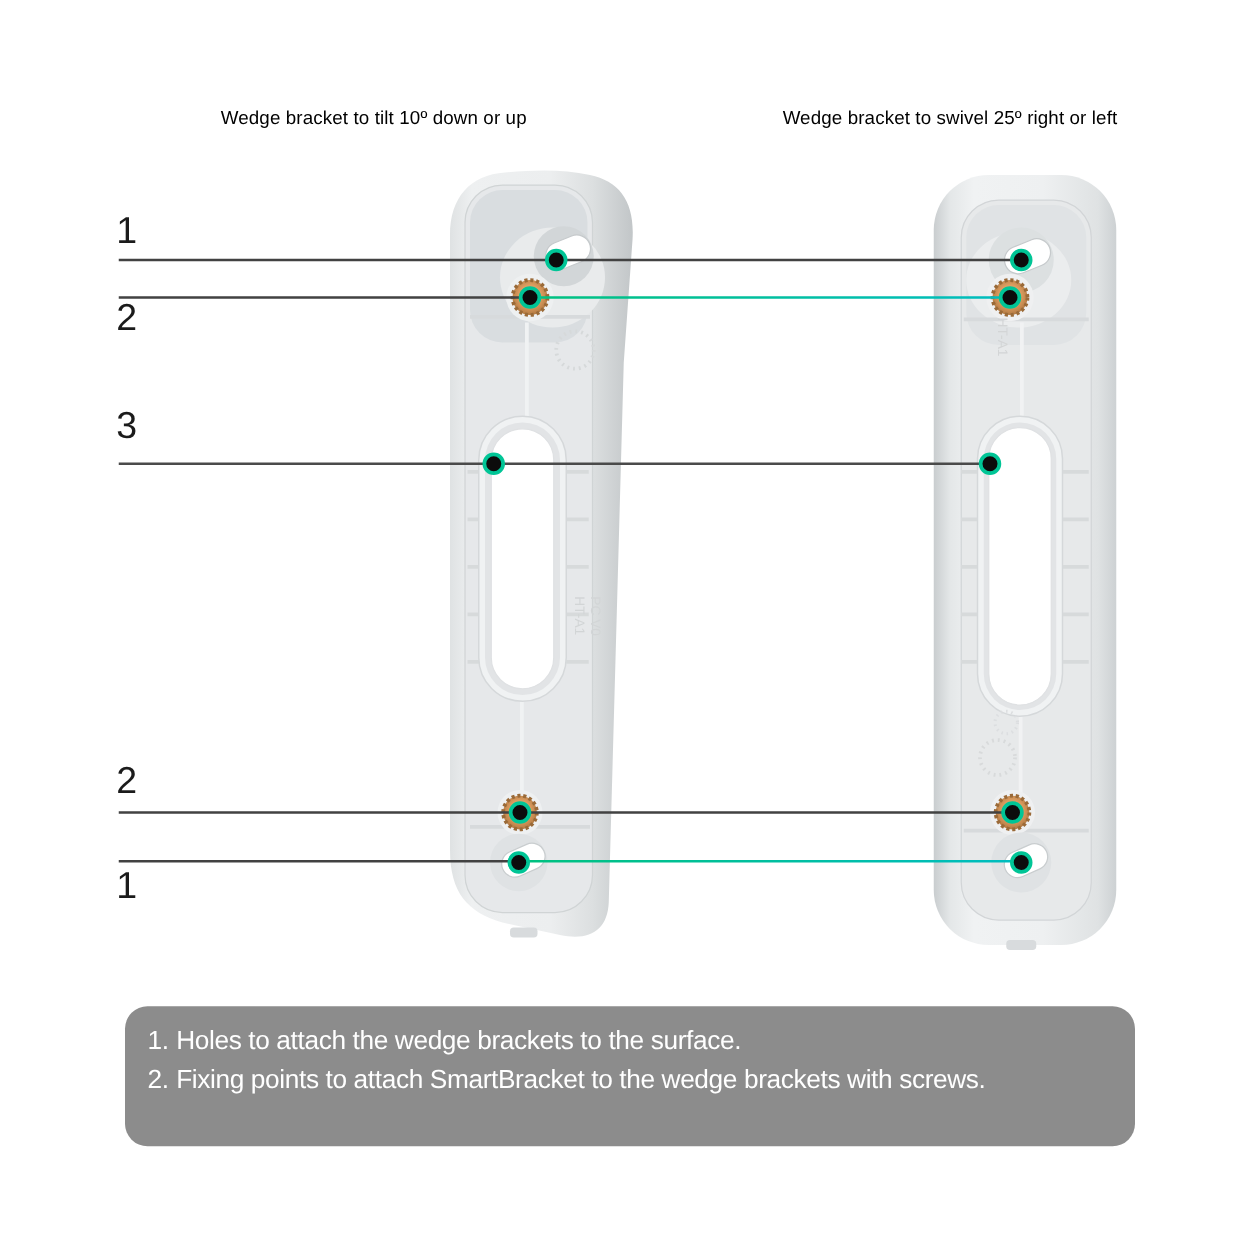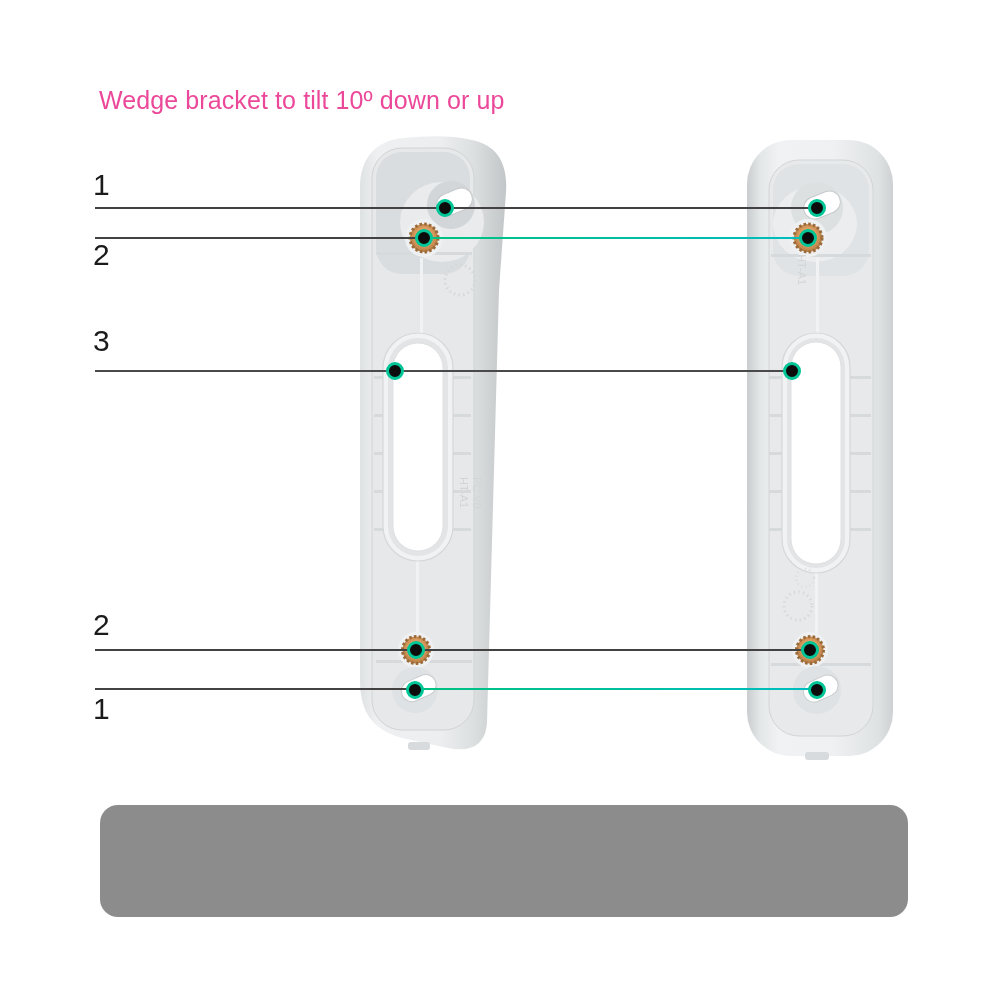--- a/index.html
+++ b/index.html
@@ -1,21 +1,21 @@
 <!DOCTYPE html>
 <html><head>
 <meta charset="utf-8">
 <style>
   html,body{margin:0;padding:0;background:#ffffff;}
   #canvas{
     position:relative;width:1000px;height:1000px;background:#ffffff;overflow:hidden;
     font-family:"Liberation Sans",sans-serif;
   }
   .heading{
-    position:absolute;font-size:25px;color:#ec4899;text-align:left;
+    position:absolute;font-size:15px;color:#000000;text-align:center;
     letter-spacing:0.1px;white-space:nowrap;
   }
   .num{
     position:absolute;font-size:30px;color:#1b1b1b;line-height:1;
   }
   .line{position:absolute;height:2px;background:#424242;z-index:5;}
   .line.thin{height:1.6px;background:#4a4a4a;}
   .line.teal{background:linear-gradient(90deg,#00c17f,#00bdc0);height:2.4px;}
   .dot{
     position:absolute;width:12px;height:12px;border-radius:50%;
@@ -32,20 +32,21 @@
     white-space:nowrap;
   }
   .legend-row .n{margin-right:6px;}
 </style>
 </head>
 <body>
 
 <div id="canvas">
 
   <div class="heading" style="left:99px;top:86px;width:400px;">Wedge bracket to tilt 10º down or up</div>
+  <div class="heading" style="left:550px;top:86px;width:420px;">Wedge bracket to swivel 25º right or left</div>
 
   <svg class="bracket" style="left:350px;top:130px;" width="162" height="624" viewBox="0 0 162 624">
     <defs>
       <linearGradient id="lbBody" x1="0" y1="0" x2="1" y2="0">
         <stop offset="0" stop-color="#dfe2e3"></stop>
         <stop offset="0.12" stop-color="#eef0f1"></stop>
         <stop offset="0.55" stop-color="#eceeef"></stop>
         <stop offset="0.78" stop-color="#dcdfe0"></stop>
         <stop offset="1" stop-color="#c2c6c8"></stop>
       </linearGradient>
@@ -188,15 +189,21 @@
   <div class="dot" style="left:808px;top:199px;"></div>
   <div class="dot" style="left:799px;top:229px;"></div>
   <div class="dot" style="left:386px;top:362px;"></div>
   <div class="dot" style="left:783px;top:362px;"></div>
   <div class="dot" style="left:407px;top:641px;"></div>
   <div class="dot" style="left:406px;top:681px;"></div>
   <div class="dot" style="left:801px;top:641px;"></div>
   <div class="dot" style="left:808px;top:681px;"></div>
 
   <div class="legend">
+    <div class="legend-row">
+      <span class="n">1.</span><span>Holes to attach the wedge brackets to the surface.</span>
+    </div>
+    <div class="legend-row">
+      <span class="n">2.</span><span>Fixing points to attach SmartBracket to the wedge brackets with screws.</span>
+    </div>
   </div>
 
 </div>
 
 </body></html>

